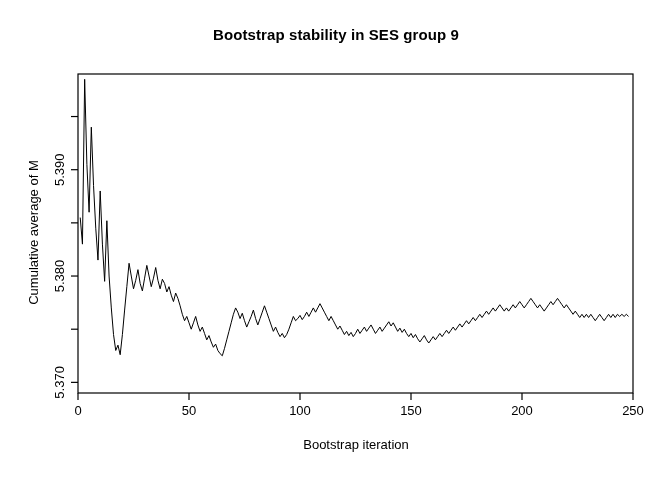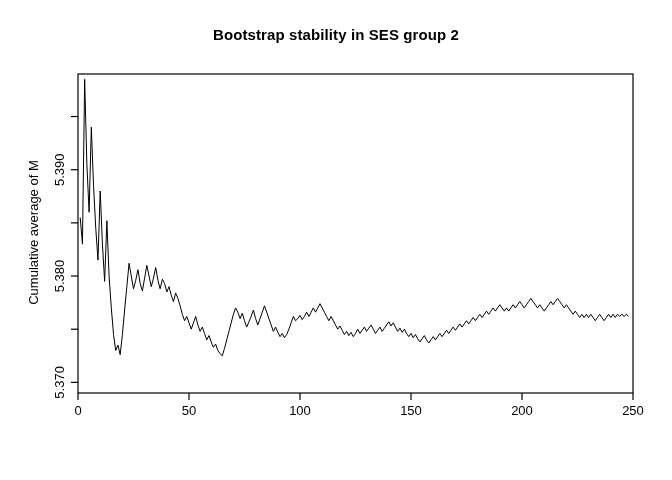--- a/index.html
+++ b/index.html
@@ -63,24 +63,25 @@
     font-size: 13px;
     font-family: "Liberation Sans", sans-serif;
     fill: #000000;
   }
 </style>
 </head>
 <body>
 
 <div id="figure">
 
-  <div id="chart-title">Bootstrap stability in SES group 2</div>
+  <div id="chart-title">Bootstrap stability in SES group 9</div>
 
   <div id="ylabel">Cumulative average of M</div>
 
+  <div id="xlabel">Bootstrap iteration</div>
 
   <svg id="plot-svg" width="672" height="480">
     <g id="plot-frame">
         <rect x="78" y="74" width="555" height="319" fill="none" stroke="#000000" stroke-width="1.2"></rect>
       </g>
     <g id="y-axis-group">
         <line x1="71" y1="382.3666666666632" x2="78" y2="382.3666666666632" stroke="#000000" stroke-width="1.2"></line>
         <line x1="71" y1="276.033333333333" x2="78" y2="276.033333333333" stroke="#000000" stroke-width="1.2"></line>
         <line x1="71" y1="169.70000000000286" x2="78" y2="169.70000000000286" stroke="#000000" stroke-width="1.2"></line>
         <line x1="71" y1="329.1999999999981" x2="78" y2="329.1999999999981" stroke="#000000" stroke-width="1.2"></line>

